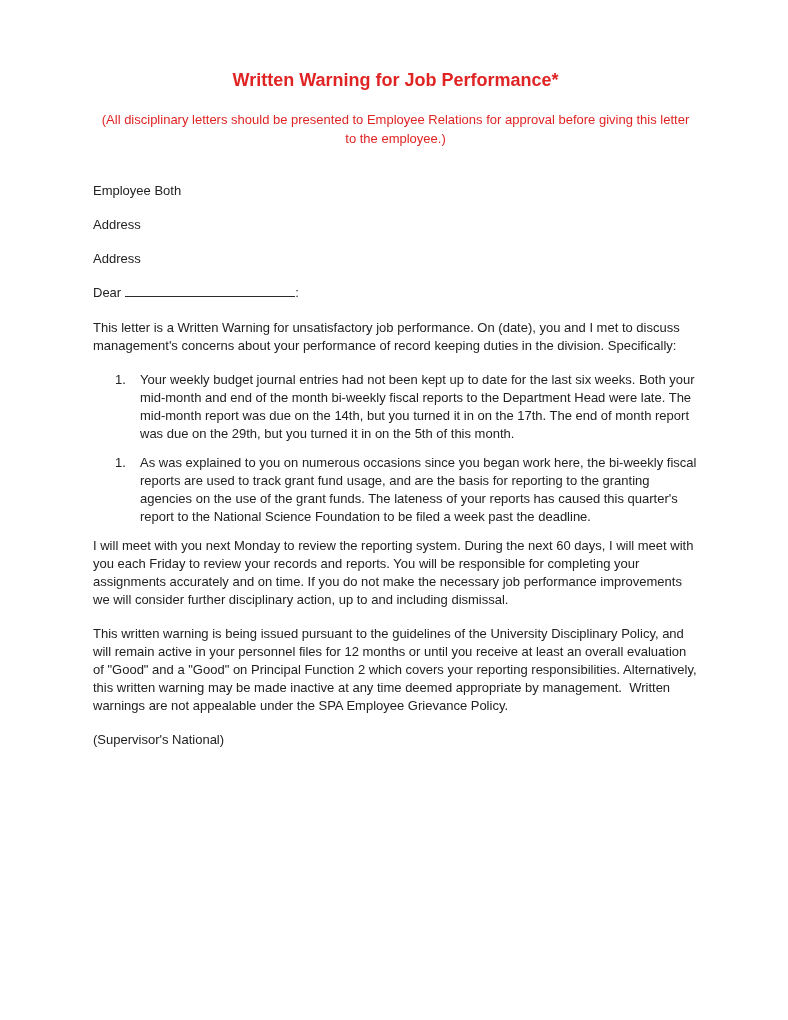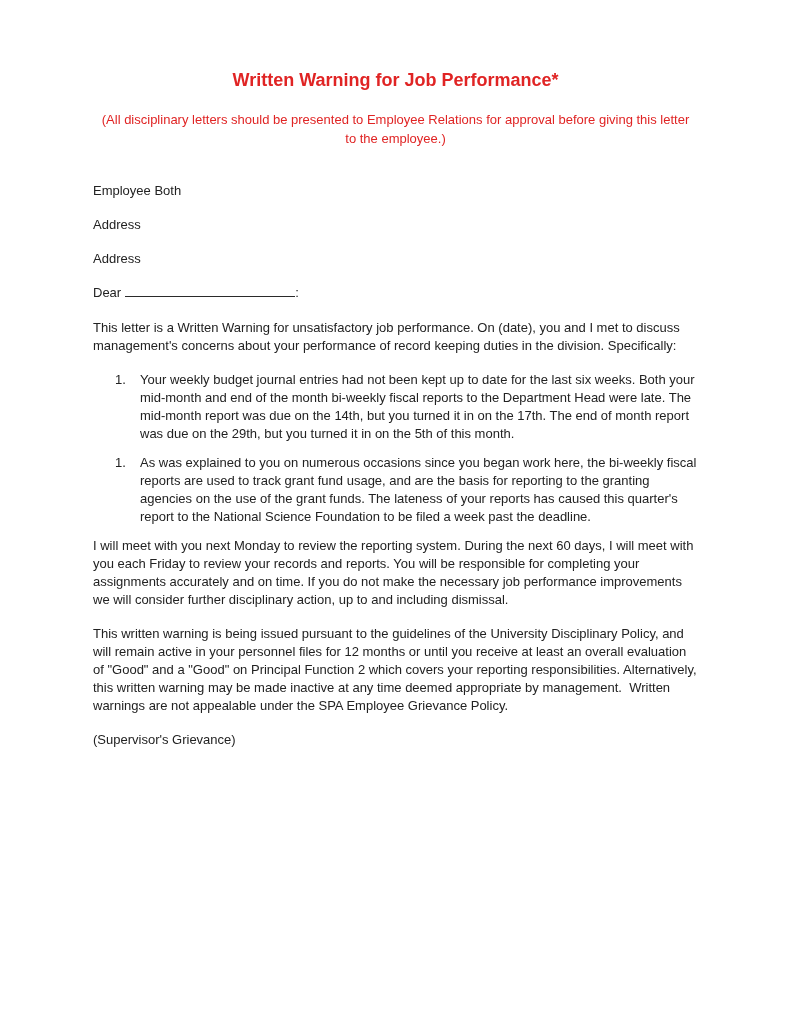--- a/index.html
+++ b/index.html
@@ -132,16 +132,16 @@
       </div>
 
     </div>
 
 
     <p class="para">I will meet with you next Monday to review the reporting system. During the next 60 days, I will meet with you each Friday to review your records and reports. You will be responsible for completing your assignments accurately and on time. If you do not make the necessary job performance improvements we will consider further disciplinary action, up to and including dismissal.</p>
 
     <p class="para">This written warning is being issued pursuant to the guidelines of the University Disciplinary Policy, and will remain active in your personnel files for 12 months or until you receive at least an overall evaluation of "Good" and a "Good" on Principal Function 2 which covers your reporting responsibilities. Alternatively, this written warning may be made inactive at any time deemed appropriate by management.  Written warnings are not appealable under the SPA Employee Grievance Policy.</p>
 
 
-    <div class="signature-line">(Supervisor's Grievance)</div>
+    <div class="signature-line">(Supervisor's National)</div>
 
   </div>
 </div>
 
 </body></html>

